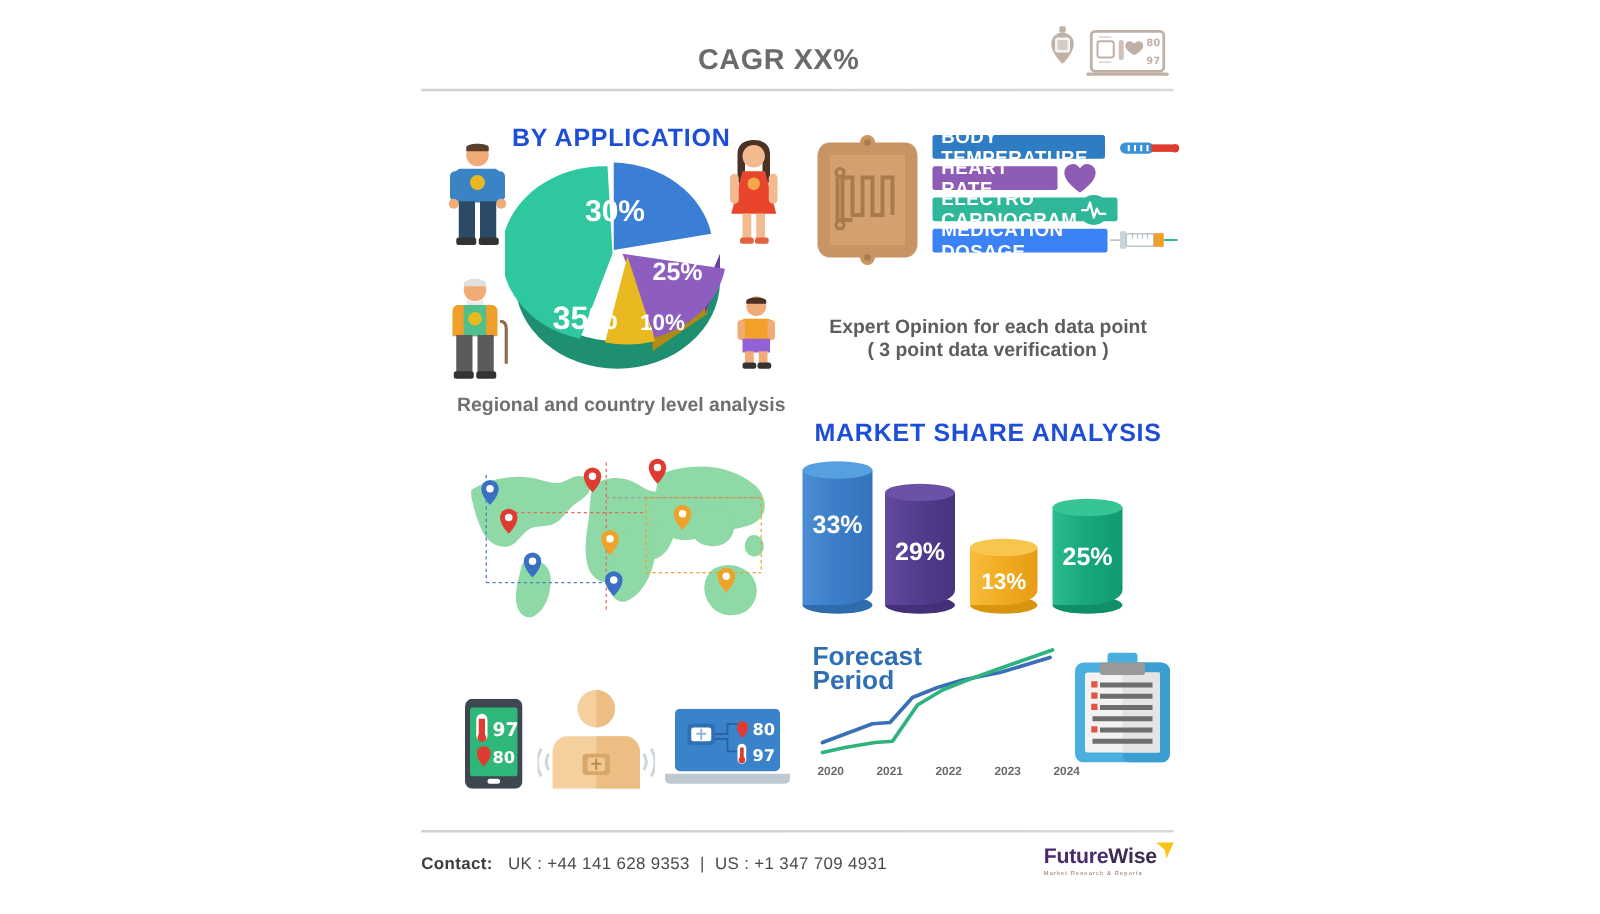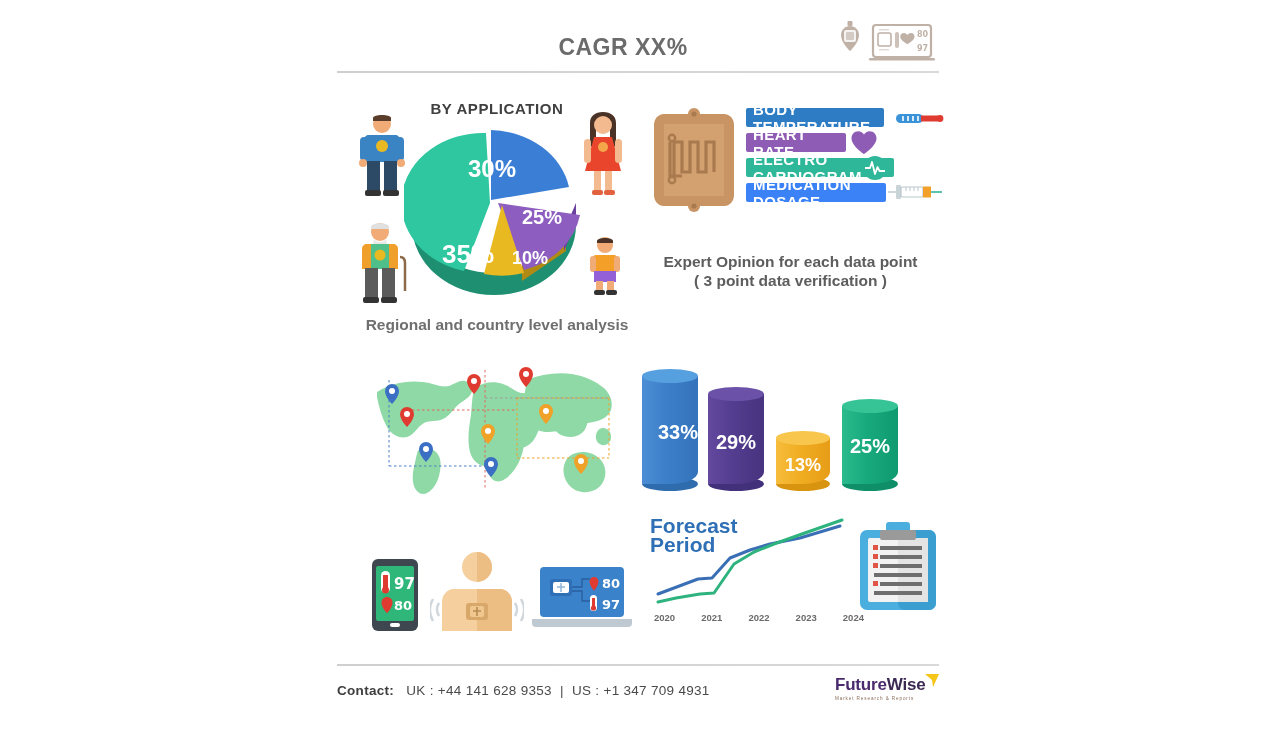--- a/index.html
+++ b/index.html
@@ -9,22 +9,22 @@
 
   
   .header{position:absolute;left:0;top:0;width:602px;height:74px;}
   .cagr{position:absolute;left:0;top:34px;width:572px;text-align:center;
         font-size:23px;font-weight:bold;color:#6b6b6b;letter-spacing:.5px;}
   .hdr-icons{position:absolute;right:0;top:20px;width:110px;height:44px;opacity:.55;}
   .hdr-rule{position:absolute;left:0;top:71px;width:602px;height:2px;
             background:linear-gradient(to right,#cfcfcf,#d9d9d9);}
 
   
-  .sec-title{position:absolute;text-align:center;font-weight:bold;color:#404040;
-             font-size:15px;letter-spacing:.6px;}
+  .sec-title{position:absolute;text-align:center;font-weight:bold;color:#1d4ed8;
+             font-size:20px;letter-spacing:.6px;}
   .sec-title.grey{color:#6f6f6f;font-size:15.5px;letter-spacing:0;line-height:20px;}
 
   
   .pie-wrap{position:absolute;left:15px;top:95px;width:290px;height:215px;}
   .people{position:absolute;}
 
   
   .sensor-block{position:absolute;left:313px;top:108px;width:289px;height:110px;}
   .patch{position:absolute;left:0;top:0;width:88px;height:104px;}
   .lbl{position:absolute;left:96px;height:19px;border-radius:2px;color:#fff;
@@ -315,28 +315,29 @@
               <circle cx="7" cy="7" r="3" fill="#fff"></circle>
             </g>
         <g transform="translate(207,92)">
               <path d="M7 0a7 7 0 0 0-7 7c0 6 7 13 7 13s7-7 7-13a7 7 0 0 0-7-7z" fill="#f0a127"></path>
               <circle cx="7" cy="7" r="3" fill="#fff"></circle>
             </g>
       </g>
     </svg>
   </div>
 
+  <div class="sec-title" style="left:305px;top:336px;width:297px;">MARKET SHARE ANALYSIS</div>
 
   <div class="bars">
 
     <div class="cyl" style="left:0;width:56px;height:122px;">
       <div class="bot" style="background:#2f6cae;"></div>
       <div class="body" style="top:7px;height:108px;background:linear-gradient(to right,#4b8ed4,#3c7fc9 45%,#3473bb);"></div>
       <div class="top" style="background:#57a0e0;"></div>
-      <div class="val" style="top:52px;text-align:right;">33%</div>
+      <div class="val" style="top:40px;">33%</div>
     </div>
 
     <div class="cyl" style="left:66px;width:56px;height:104px;">
       <div class="bot" style="background:#42307a;"></div>
       <div class="body" style="top:7px;height:90px;background:linear-gradient(to right,#64499f,#533d8f 45%,#47337e);"></div>
       <div class="top" style="background:#6b51a8;"></div>
       <div class="val" style="top:44px;">29%</div>
     </div>
 
     <div class="cyl" style="left:134px;width:54px;height:60px;">

